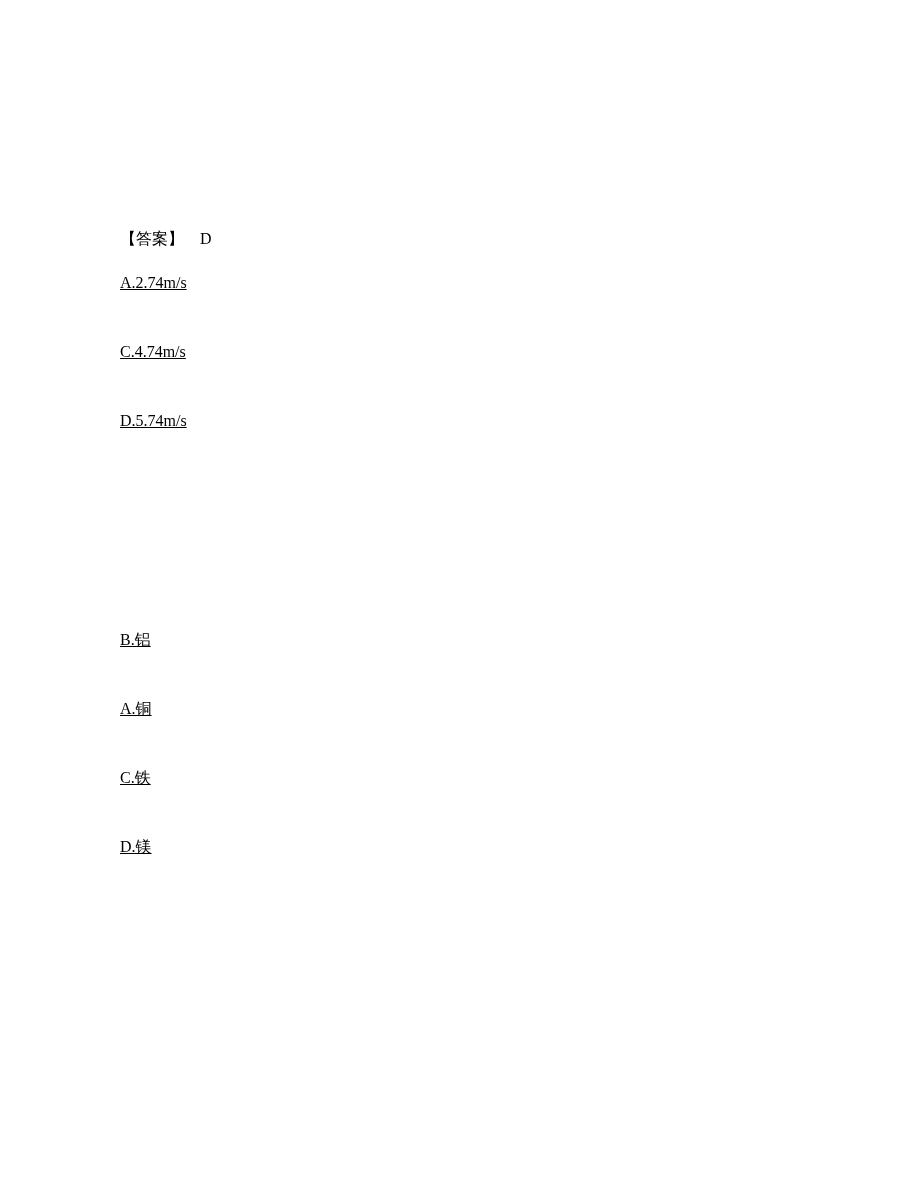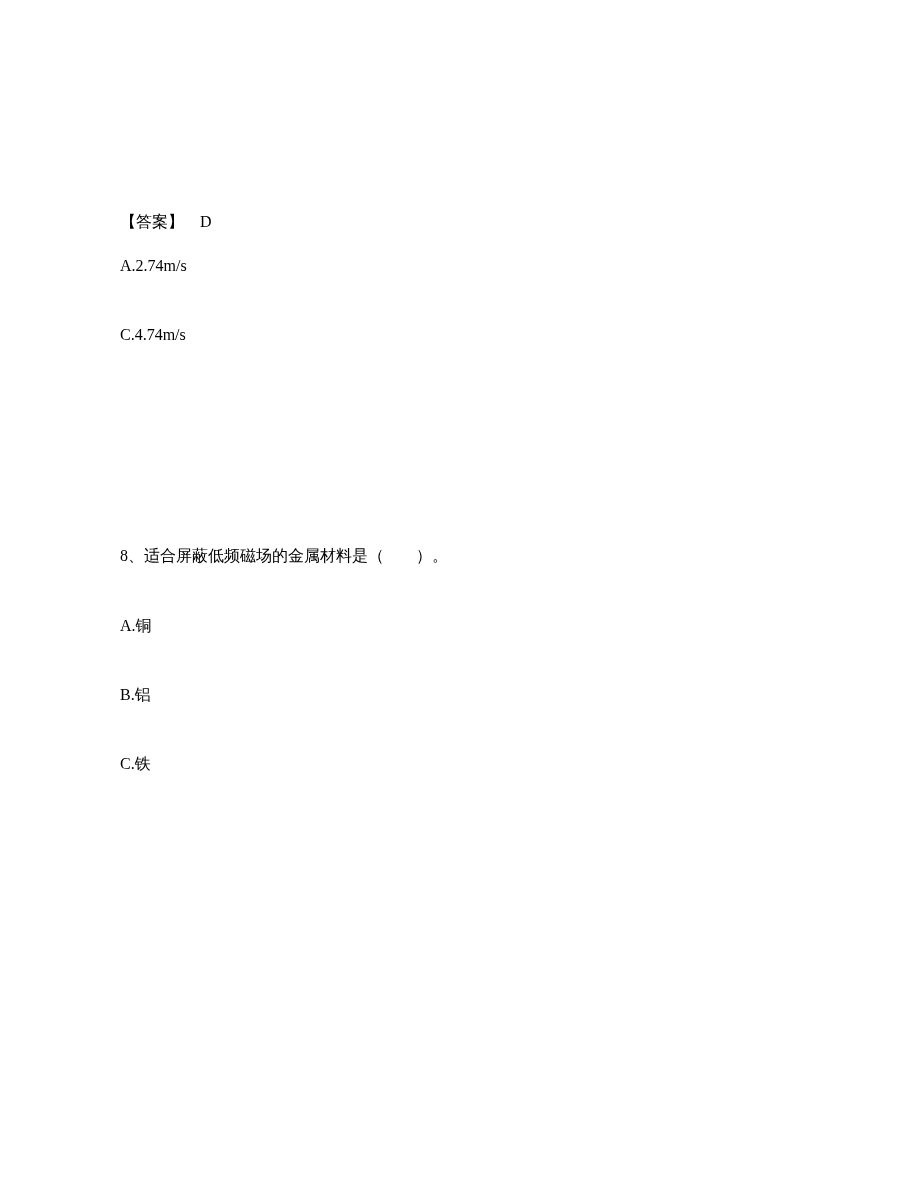--- a/index.html
+++ b/index.html
@@ -12,51 +12,52 @@
       line-height: 1.5;
       width: 920px;
       height: 1191px;
       box-sizing: border-box;
     }
     .page {
       padding: 210px 120px 60px 120px;
     }
     .answer-line {
       margin-bottom: 20px;
+      margin-top: 17px;
     }
     .question-text {
       margin-bottom: 45px;
       line-height: 1.7;
     }
     .option {
       margin-bottom: 45px;
+      text-decoration: underline;
     }
     .large-gap {
       height: 150px;
     }
   </style>
 </head>
 <body>
 
 <div class="page">
 
   <div class="answer-line">
     <span>【答案】</span>
     <span>&nbsp;&nbsp;</span>
     <span>D</span>
   </div>
 
 
   <div class="option">A.2.74m/s</div>
   <div class="option">C.4.74m/s</div>
+  <div class="option">D.5.74m/s</div>
 
   <div class="large-gap"></div>
 
 
-  <div class="question-text">
-    <span>8、</span><span>适合屏蔽低频磁场的金属材料是（　　）。</span>
-  </div>
 
+  <div class="option">B.铝</div>
   <div class="option">A.铜</div>
-  <div class="option">B.铝</div>
   <div class="option">C.铁</div>
+  <div class="option">D.镁</div>
 
 </div>
 
 </body></html>

